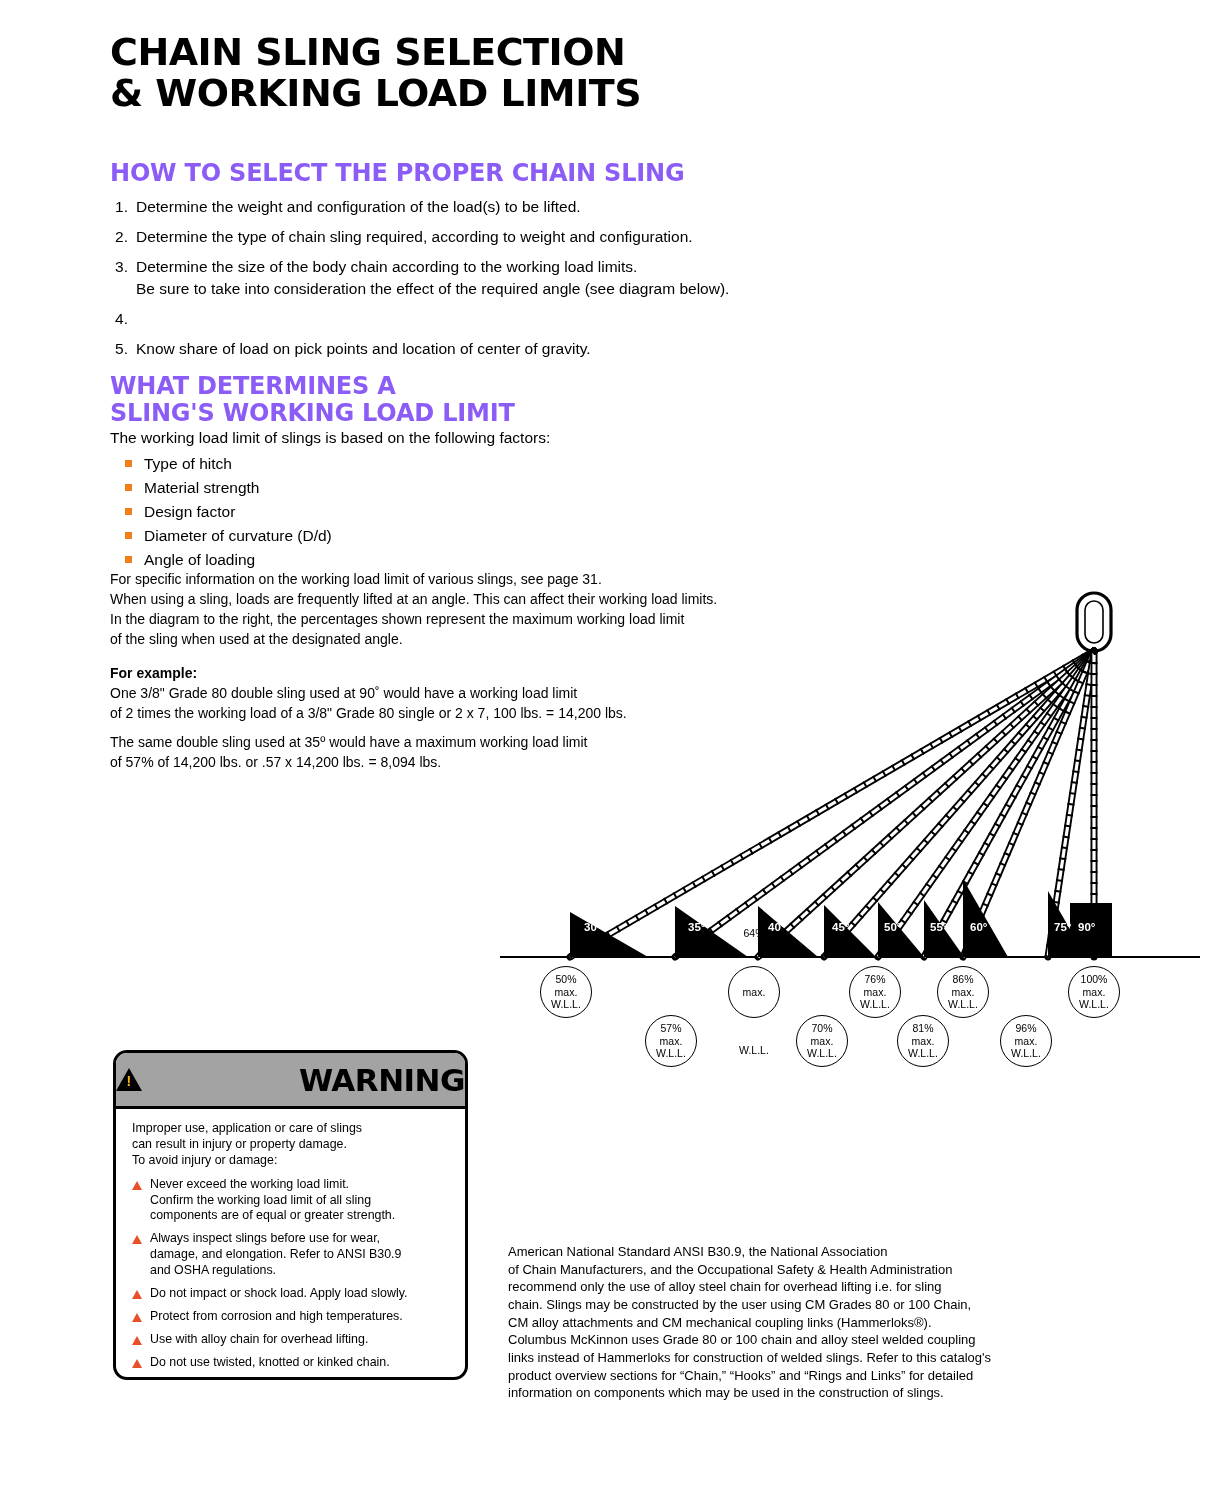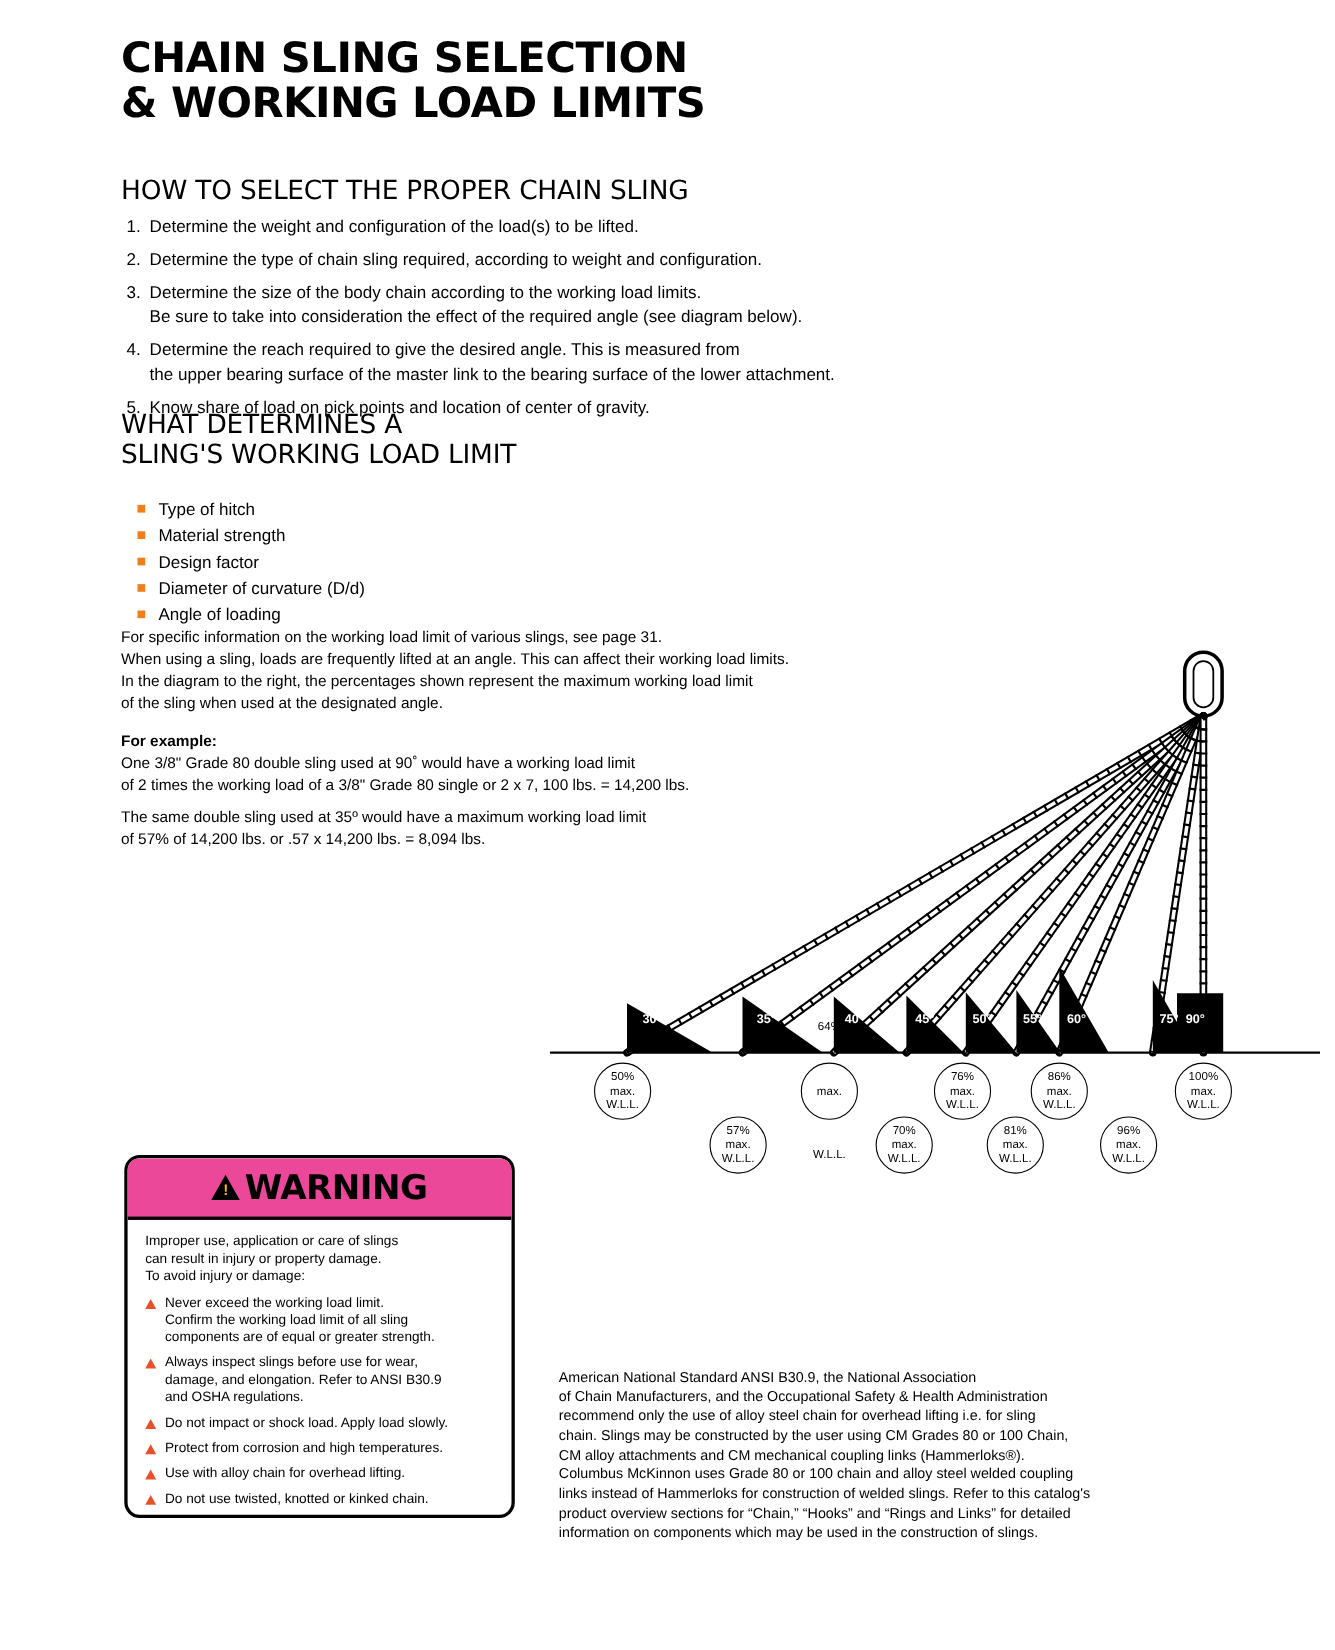--- a/index.html
+++ b/index.html
@@ -24,22 +24,22 @@
     line-height: 1.08;
     letter-spacing: -0.5px;
     font-family: "DejaVu Sans", sans-serif;
     color: #000;
     white-space: pre-line;
   }
 
   
   .sec-head {
     position: absolute;
-    color: #000000;
-    font-weight: normal;
+    color: #8b5cf6;
+    font-weight: bold;
     font-size: 24px;
     font-family: "DejaVu Sans", sans-serif;
     letter-spacing: -0.2px;
     line-height: 1.12;
     white-space: pre-line;
   }
   #head-select { left: 110px; top: 160px; }
   #head-wll { left: 110px; top: 373px; }
 
   
@@ -114,23 +114,23 @@
   .warning-box {
     position: absolute;
     left: 113px; top: 1050px;
     width: 355px; height: 330px;
     border: 3px solid #000;
     border-radius: 14px;
     background: #fff;
     overflow: hidden;
   }
   .warning-header {
-    background: #ec4899;
+    background: #a3a3a3;
     height: 56px;
-    display:flex; align-items:center; justify-content:center;
+    display:flex; align-items:center; justify-content:space-between;
     border-bottom: 3px solid #000;
   }
   .warning-header .wtxt {
     font-size: 31px; font-weight: bold; letter-spacing: -0.5px;
     font-family: "DejaVu Sans", sans-serif;
   }
   .tri-warn {
     width: 0; height: 0;
     border-left: 13px solid transparent;
     border-right: 13px solid transparent;
@@ -193,32 +193,31 @@
       <span class="n">2.</span>
       <span class="t">Determine the type of chain sling required, according to weight and configuration.</span>
     </div>
     <div class="num-item">
       <span class="n">3.</span>
       <span class="t">Determine the size of the body chain according to the working load limits.
 Be sure to take into consideration the effect of the required angle (see diagram below).</span>
     </div>
     <div class="num-item">
       <span class="n">4.</span>
-      <span class="t">Determine the reach required to give the desired angle. This is measured from
-the upper bearing surface of the master link to the bearing surface of the lower attachment.</span>
     </div>
     <div class="num-item">
       <span class="n">5.</span>
       <span class="t">Know share of load on pick points and location of center of gravity.</span>
     </div>
   </div>
 
   <div class="sec-head" id="head-wll">WHAT DETERMINES A
 SLING'S WORKING LOAD LIMIT</div>
 
+  <div class="wll-intro">The working load limit of slings is based on the following factors:</div>
 
   <div class="bullets">
     <div class="bullet-row">
       <span class="sq"></span>
       <span>Type of hitch</span>
     </div>
     <div class="bullet-row">
       <span class="sq"></span>
       <span>Material strength</span>
     </div>

